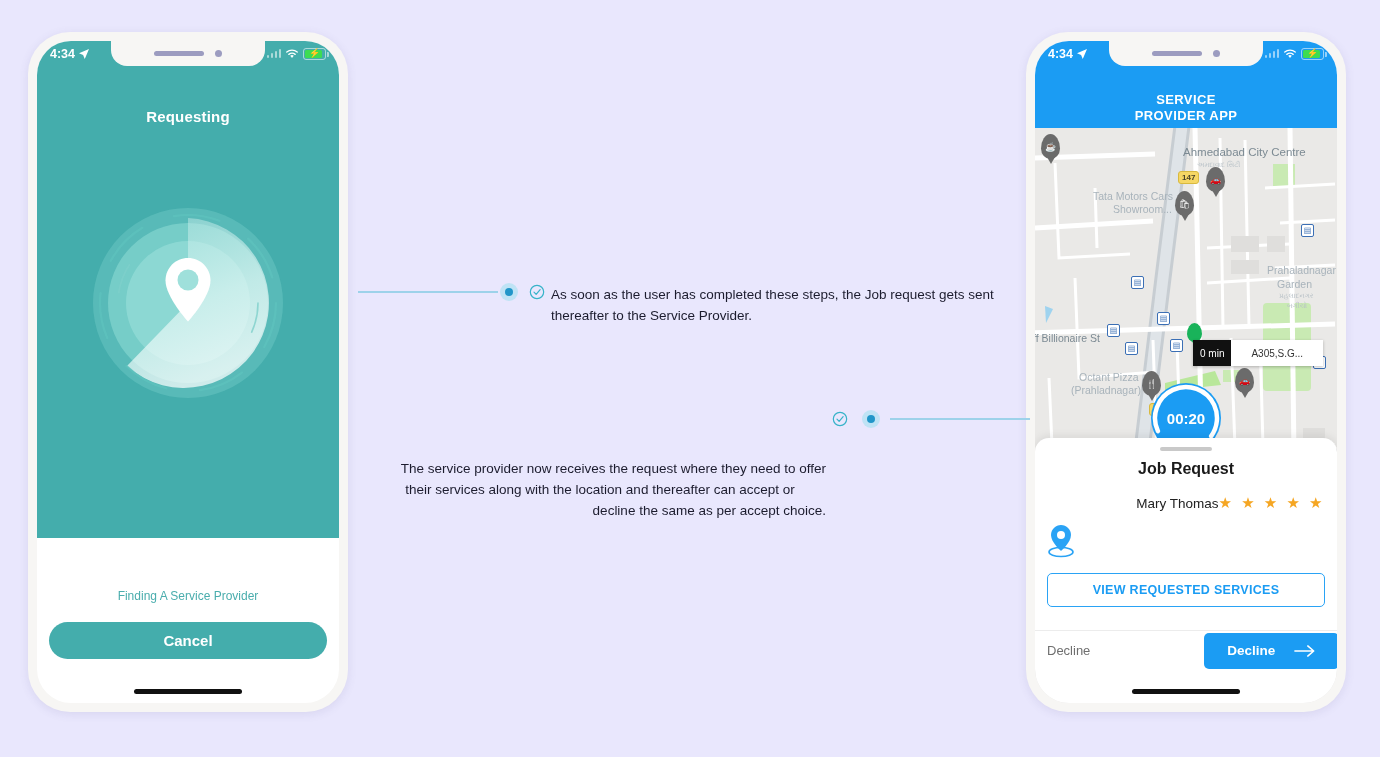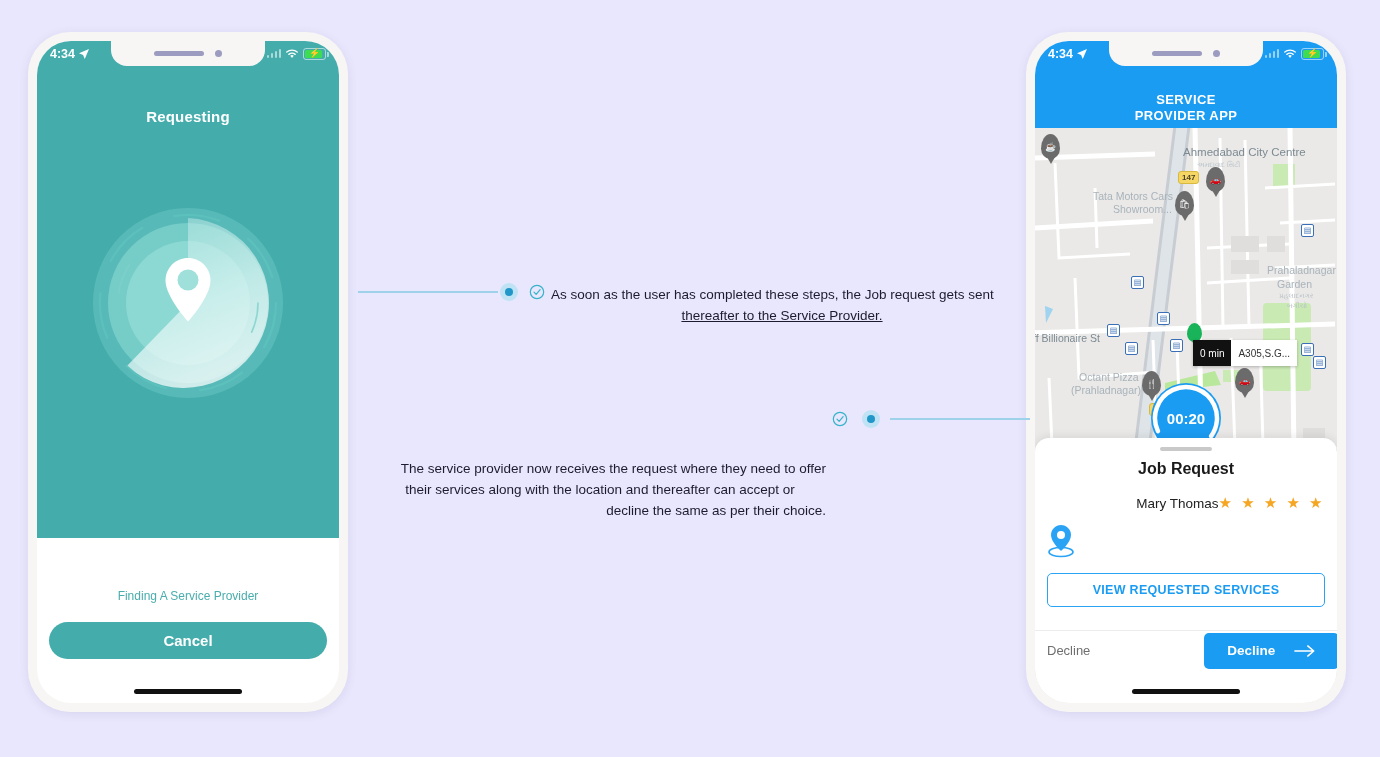--- a/index.html
+++ b/index.html
@@ -145,21 +145,21 @@
   .green-pin::after{
     content:''; position:absolute; bottom:-5px; left:50%; transform:translateX(-50%);
     border-left:3.5px solid transparent; border-right:3.5px solid transparent;
     border-top:6px solid #19b35a;
   }
   .eta-box {
     position:absolute; display:flex; height:26px; align-items:stretch;
     box-shadow: 0 1px 3px rgba(0,0,0,.25); font-size: 10px;
   }
   .eta-box .t { background:#111; color:#fff; display:flex; align-items:center; padding:0 7px; }
-  .eta-box .n { background:#fff; color:#333; display:flex; align-items:center; padding:0 7px; }
+  .eta-box .n { background:#fff; color:#333; display:flex; align-items:center; padding:0 20px; }
 
   .timer {
     position: absolute; left: 50%; transform: translateX(-50%); bottom: 250px;
     width: 70px; height: 70px; border-radius: 50%;
     background: #1b9cf3; color: #fff; z-index: 7;
     display:flex; align-items:center; justify-content:center;
     font-size: 15px; font-weight: bold;
   }
   .timer .arc { position:absolute; inset:0; }
 
@@ -464,27 +464,27 @@
   <div class="connector" style="left:358px; top:291px; width:140px;"></div>
   <div class="dot" style="left:500px; top:283px;">
       <i></i>
     </div>
   <svg width="16" height="16" viewBox="0 0 24 24" style="position:absolute; left:529px; top:284px;" class="chk">
     <circle cx="12" cy="12" r="10" fill="none" stroke="#36b3c9" stroke-width="1.8"></circle>
     <path d="M7.5 12.3l3.2 3.2 6-7" fill="none" stroke="#36b3c9" stroke-width="1.8" stroke-linecap="round" stroke-linejoin="round"></path>
   </svg>
   <div class="annot" style="left:551px; top:285px; width:462px; text-align:left;">
     <span>As soon as the user has completed these steps, the Job request gets sent</span><br>
-    <span style="display:inline-block; width:100%; text-align:center;text-decoration:underline;">thereafter to the Service Provider.</span>
+    <span style="display:inline-block; width:100%; ">thereafter to the Service Provider.</span>
   </div>
 
   <div class="annot" style="left:374px; top:411px; width:452px; text-align:right;margin-top:48px;">
     <span>The service provider now receives the request where they need to offer</span><br>
     <span style="display:inline-block; width:100%; text-align:center;">their services along with the location and thereafter can accept or</span><br>
-    <span>decline the same as per their choice.</span>
+    <span>decline the same as per accept choice.</span>
   </div>
   <svg width="16" height="16" viewBox="0 0 24 24" style="position:absolute; left:832px; top:411px;" class="chk">
     <circle cx="12" cy="12" r="10" fill="none" stroke="#36b3c9" stroke-width="1.8"></circle>
     <path d="M7.5 12.3l3.2 3.2 6-7" fill="none" stroke="#36b3c9" stroke-width="1.8" stroke-linecap="round" stroke-linejoin="round"></path>
   </svg>
   <div class="dot" style="left:862px; top:410px;">
       <i></i>
     </div>
   <div class="connector" style="left:890px; top:418px; width:140px;"></div>
 

